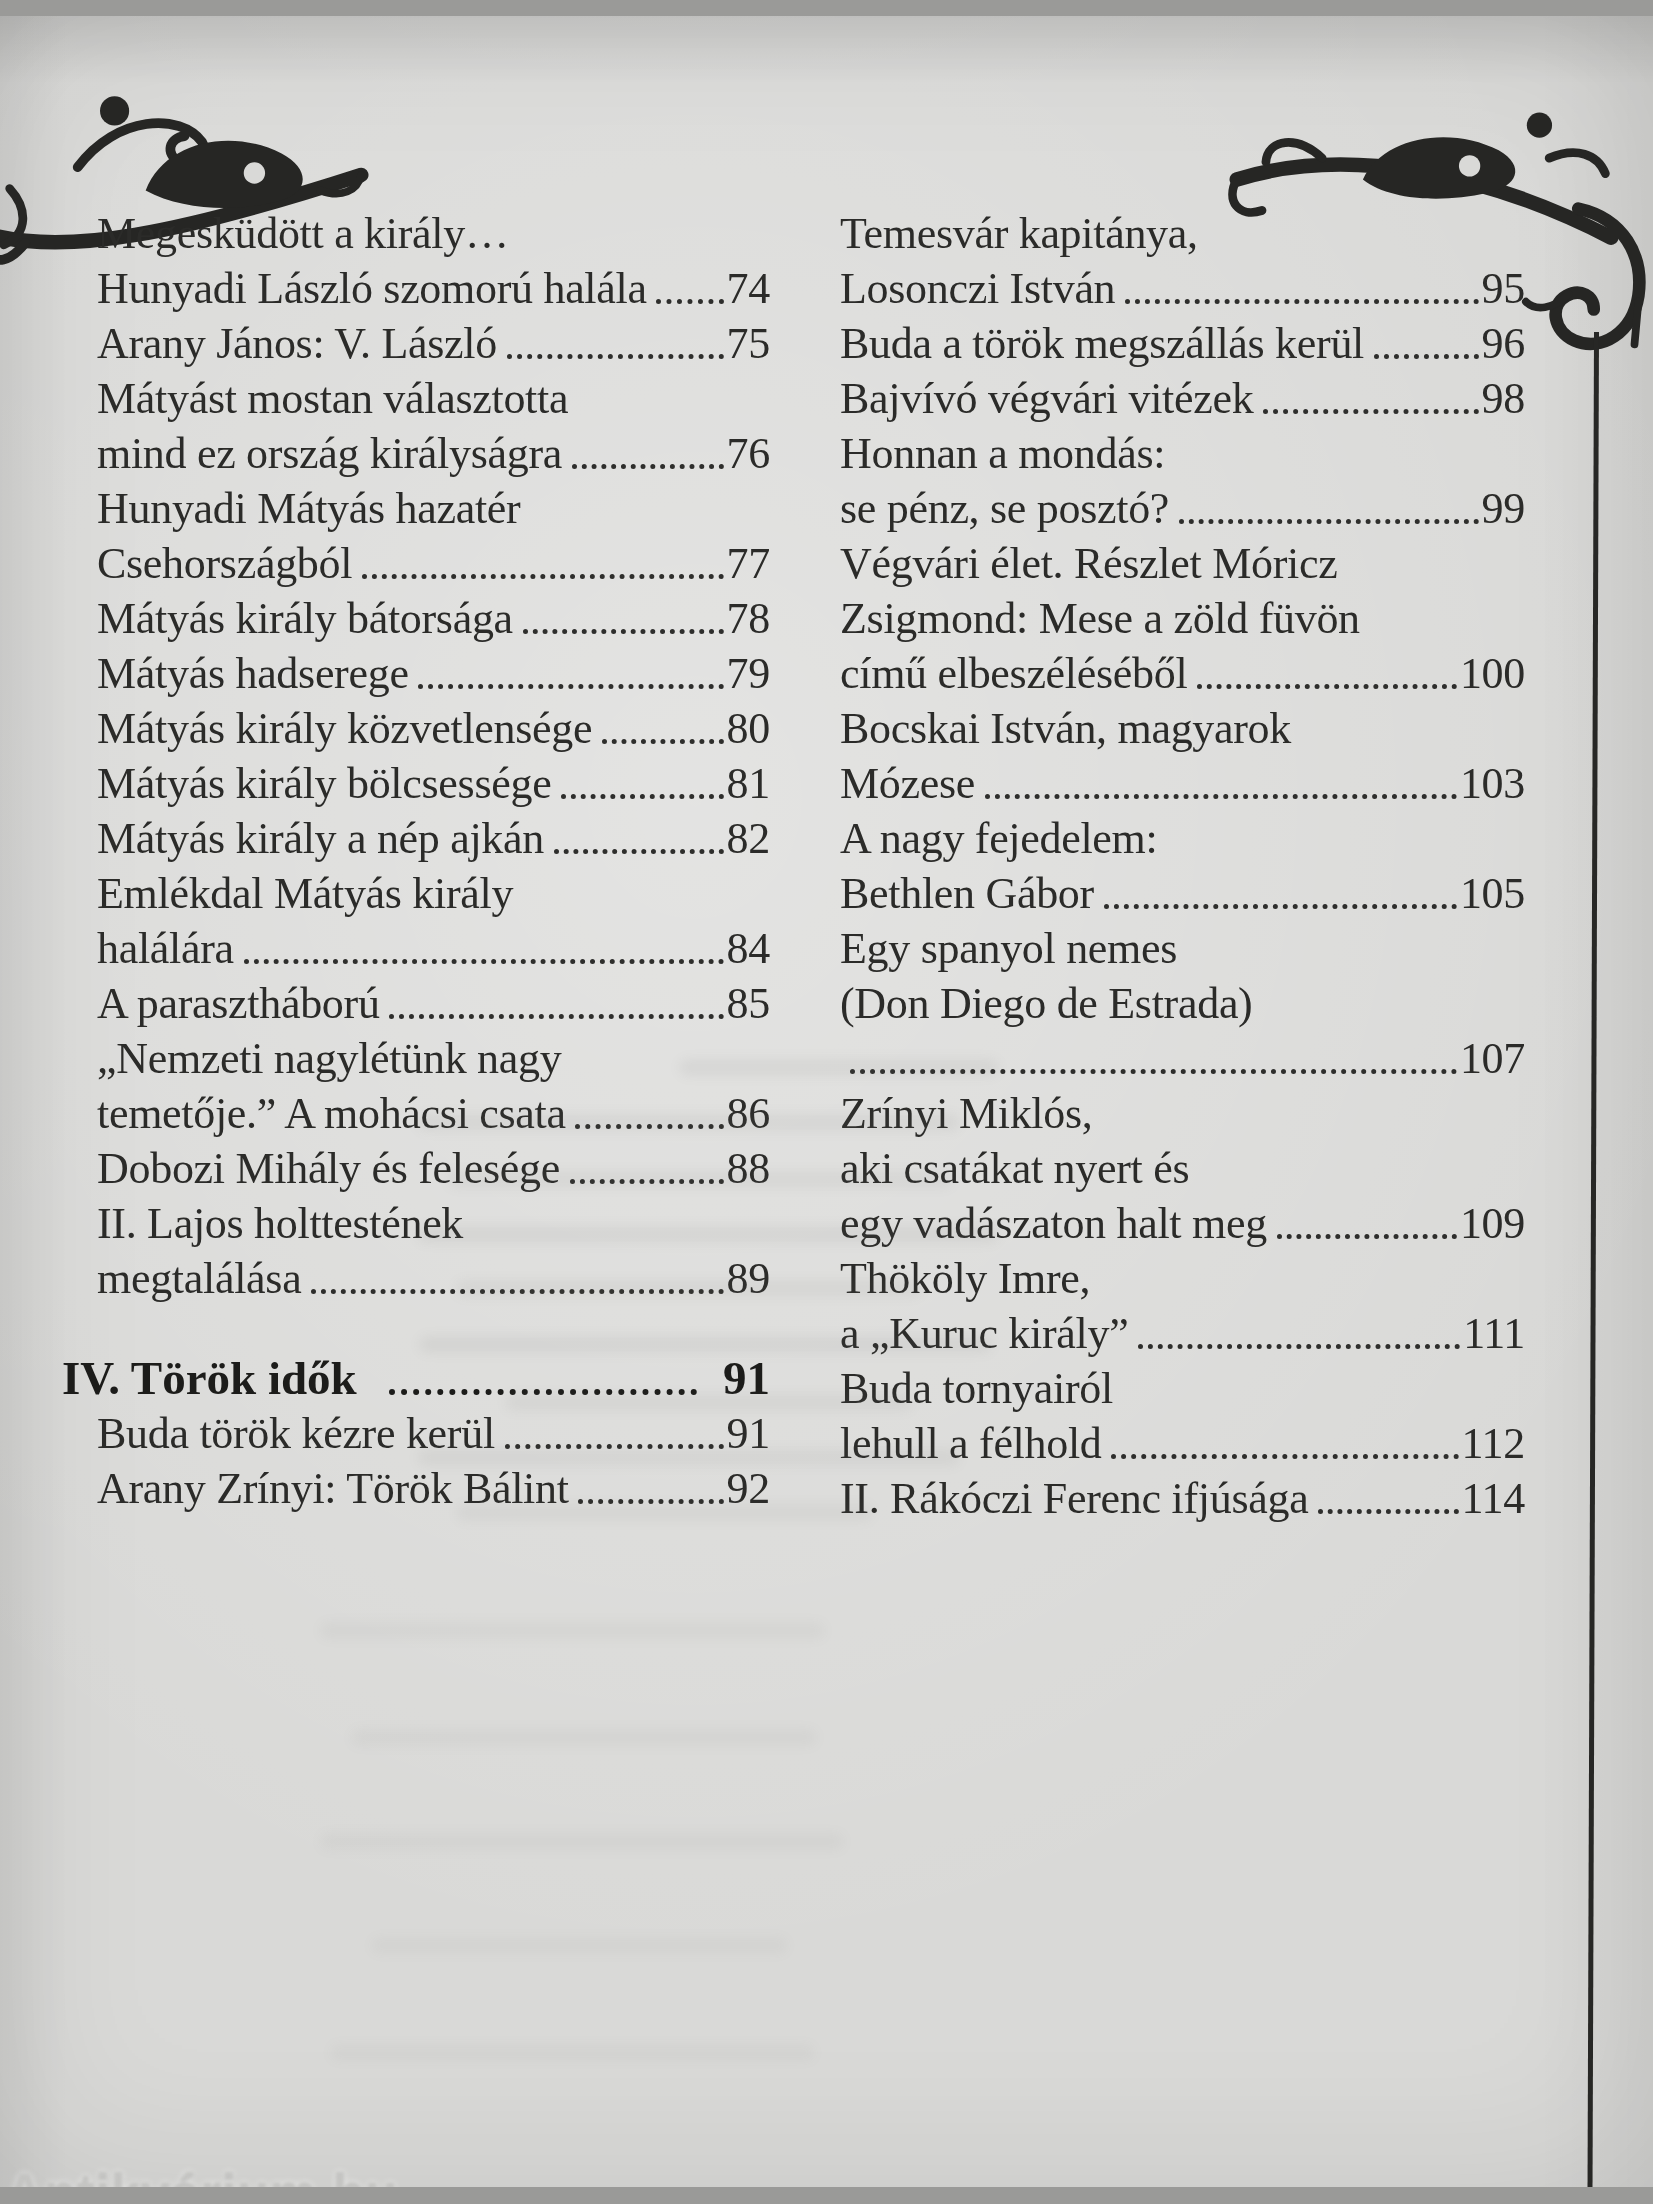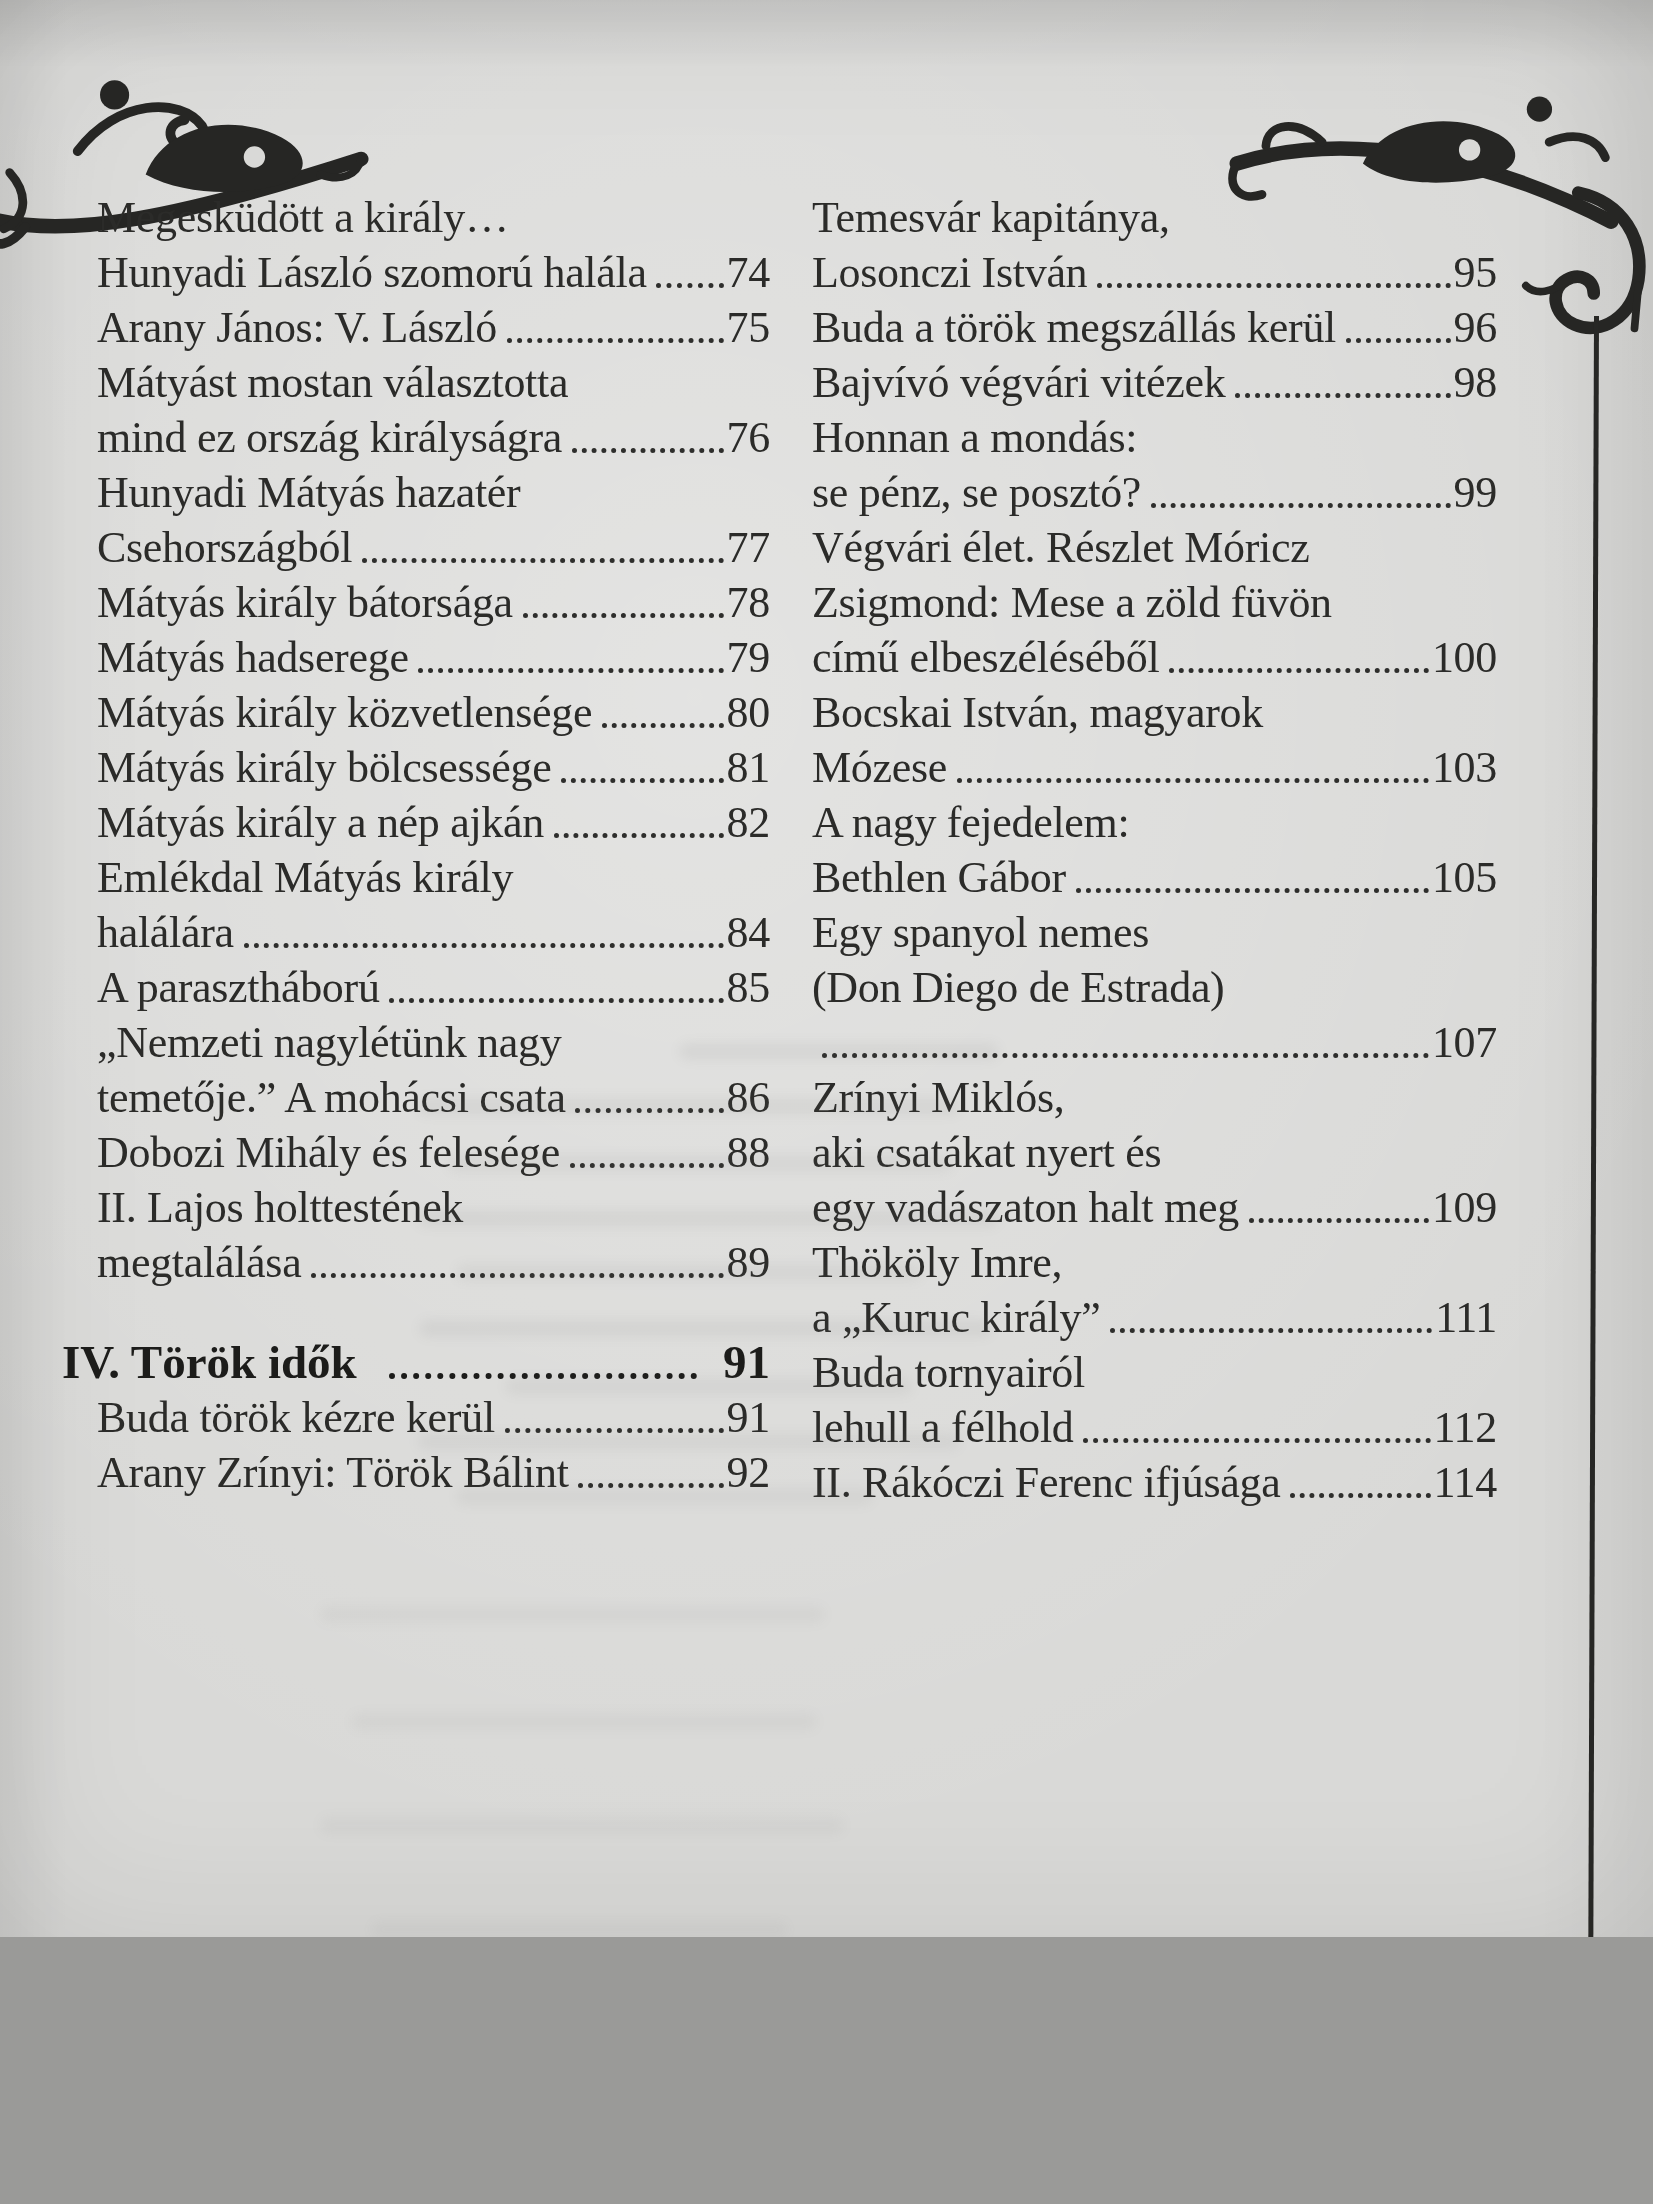--- a/index.html
+++ b/index.html
@@ -1,33 +1,33 @@
 <!DOCTYPE html>
 <html><head>
 <meta charset="utf-8">
 <style>
   html,body{margin:0;padding:0;background:#9a9a98;}
   .page{
     position:relative;
-    width:1654px;height:1937px;
-    margin:0 auto;
+    width:1654px;height:2171px;
+    margin:16px auto;
     overflow:hidden;
     font-family:"Liberation Serif","DejaVu Serif",serif;
     color:#2b2b29;
     background:
       radial-gradient(ellipse 1456px 1650px at 42% 36%, rgba(255,255,255,0.28), rgba(255,255,255,0) 72%),
       linear-gradient(180deg, rgba(0,0,0,0.10), rgba(0,0,0,0) 68px),
       linear-gradient(90deg, rgba(0,0,0,0.05), rgba(0,0,0,0) 68px),
       linear-gradient(270deg, rgba(0,0,0,0.04), rgba(0,0,0,0) 116px),
       #d9d9d7;
     box-shadow: inset 0 0 165px rgba(0,0,0,0.09);
   }
   .col{position:absolute;top:190px;}
   .col-left{left:62px;width:708px;}
-  .col-right{left:812px;width:685px;}
+  .col-right{left:840px;width:685px;}
   .toc-line{
     display:flex;align-items:baseline;
     height:55px;font-size:44px;letter-spacing:-0.3px;
     white-space:nowrap;
   }
   .col-left .toc-line{padding-left:35px;}
   .col-left .toc-line.outdent{padding-left:0;}
   .toc-line .t{line-height:55px;}
   .leader{
     flex:1 1 auto;min-width:17.5px;

